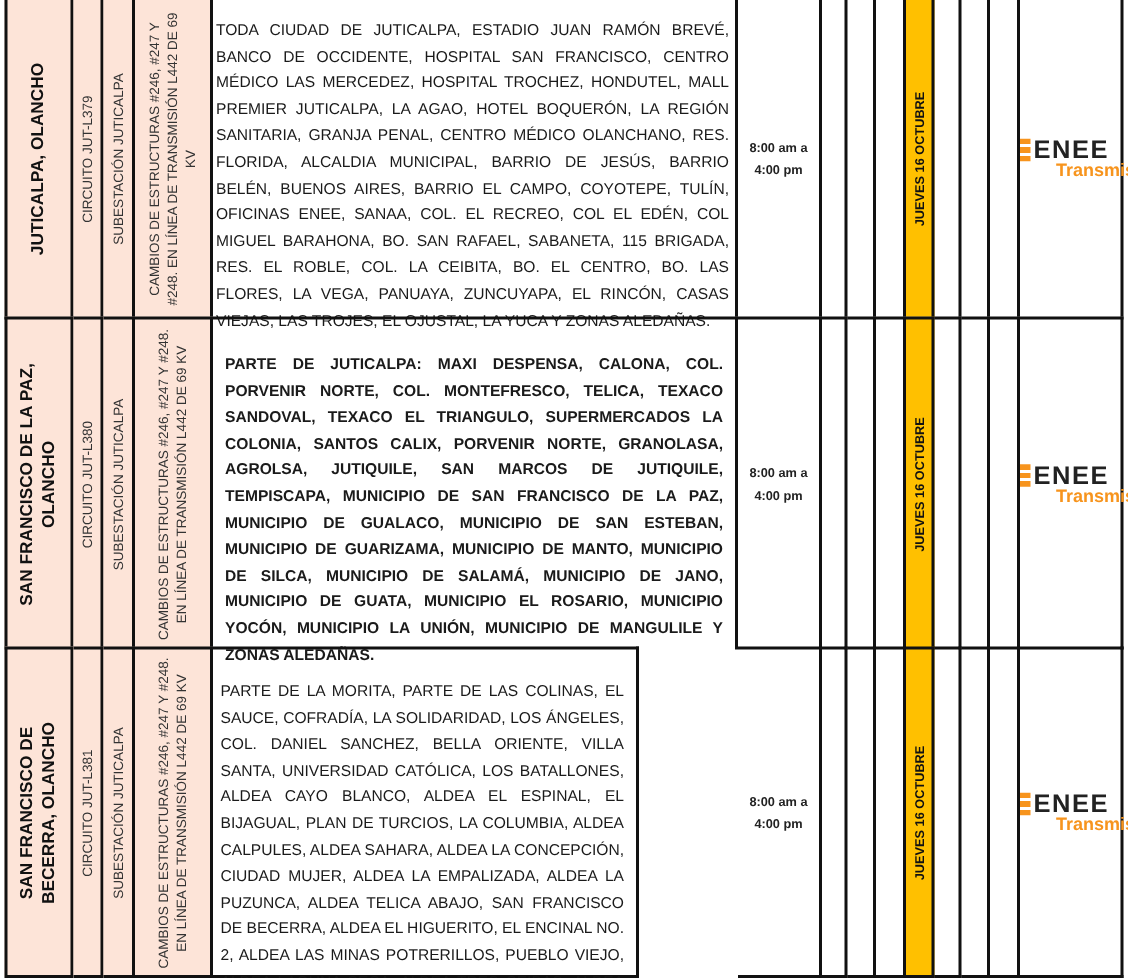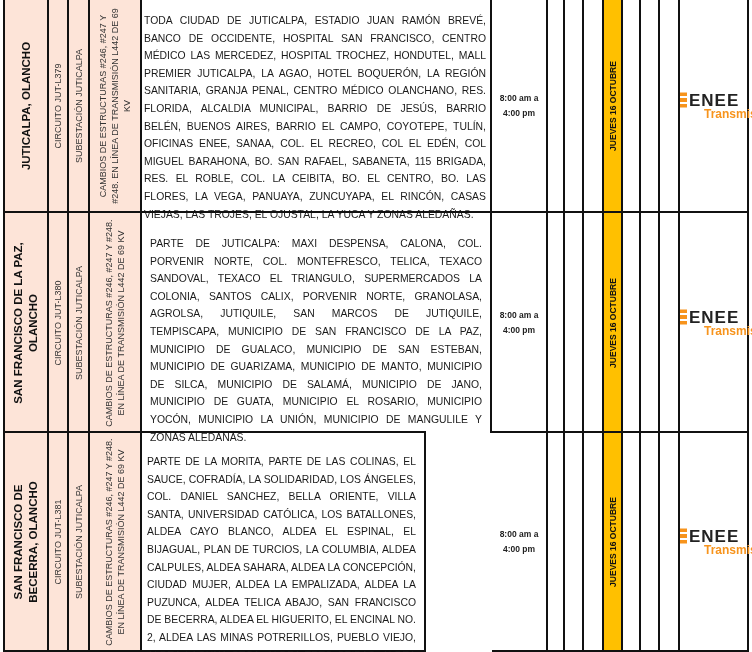--- a/index.html
+++ b/index.html
@@ -72,21 +72,21 @@
     </div>
     <div class="cell pink" style="left:49px;width:20px;">
       <div class="rot small" style="width:210px;">CIRCUITO JUT-L380</div>
     </div>
     <div class="cell pink" style="left:69px;width:21px;">
       <div class="rot small" style="width:210px;">SUBESTACIÓN JUTICALPA</div>
     </div>
     <div class="cell pink" style="left:90px;width:52px;">
       <div class="rot work" style="width:214px;">CAMBIOS DE ESTRUCTURAS #246, #247 Y #248. EN LÍNEA DE TRANSMISIÓN L442 DE 69 KV</div>
     </div>
-    <div class="cell" style="left:142px;width:350px;">
+    <div class="cell" style="left:142px;width:350px;font-weight:bold;">
       <div class="desc" style="left:8px;right:8px;top:22px;">PARTE DE JUTICALPA: MAXI DESPENSA, CALONA, COL. PORVENIR NORTE, COL. MONTEFRESCO, TELICA, TEXACO SANDOVAL, TEXACO EL TRIANGULO, SUPERMERCADOS LA COLONIA, SANTOS CALIX, PORVENIR NORTE, GRANOLASA, AGROLSA, JUTIQUILE, SAN MARCOS DE JUTIQUILE, TEMPISCAPA, MUNICIPIO DE SAN FRANCISCO DE LA PAZ, MUNICIPIO DE GUALACO, MUNICIPIO DE SAN ESTEBAN, MUNICIPIO DE GUARIZAMA, MUNICIPIO DE MANTO, MUNICIPIO DE SILCA, MUNICIPIO DE SALAMÁ, MUNICIPIO DE JANO, MUNICIPIO DE GUATA, MUNICIPIO EL ROSARIO, MUNICIPIO YOCÓN, MUNICIPIO LA UNIÓN, MUNICIPIO DE MANGULILE Y ZONAS ALEDAÑAS.</div>
     </div>
     <div class="cell" style="left:492px;width:56px;">
       <div class="time"><span>8:00 am a</span><br><span>4:00 pm</span></div>
     </div>
     <div class="cell" style="left:548px;width:17px;"></div>
     <div class="cell" style="left:565px;width:19px;"></div>
     <div class="cell" style="left:584px;width:20px;"></div>
     <div class="cell orange" style="left:604px;width:19px;">
       <div class="rot date">JUEVES 16 OCTUBRE</div>

